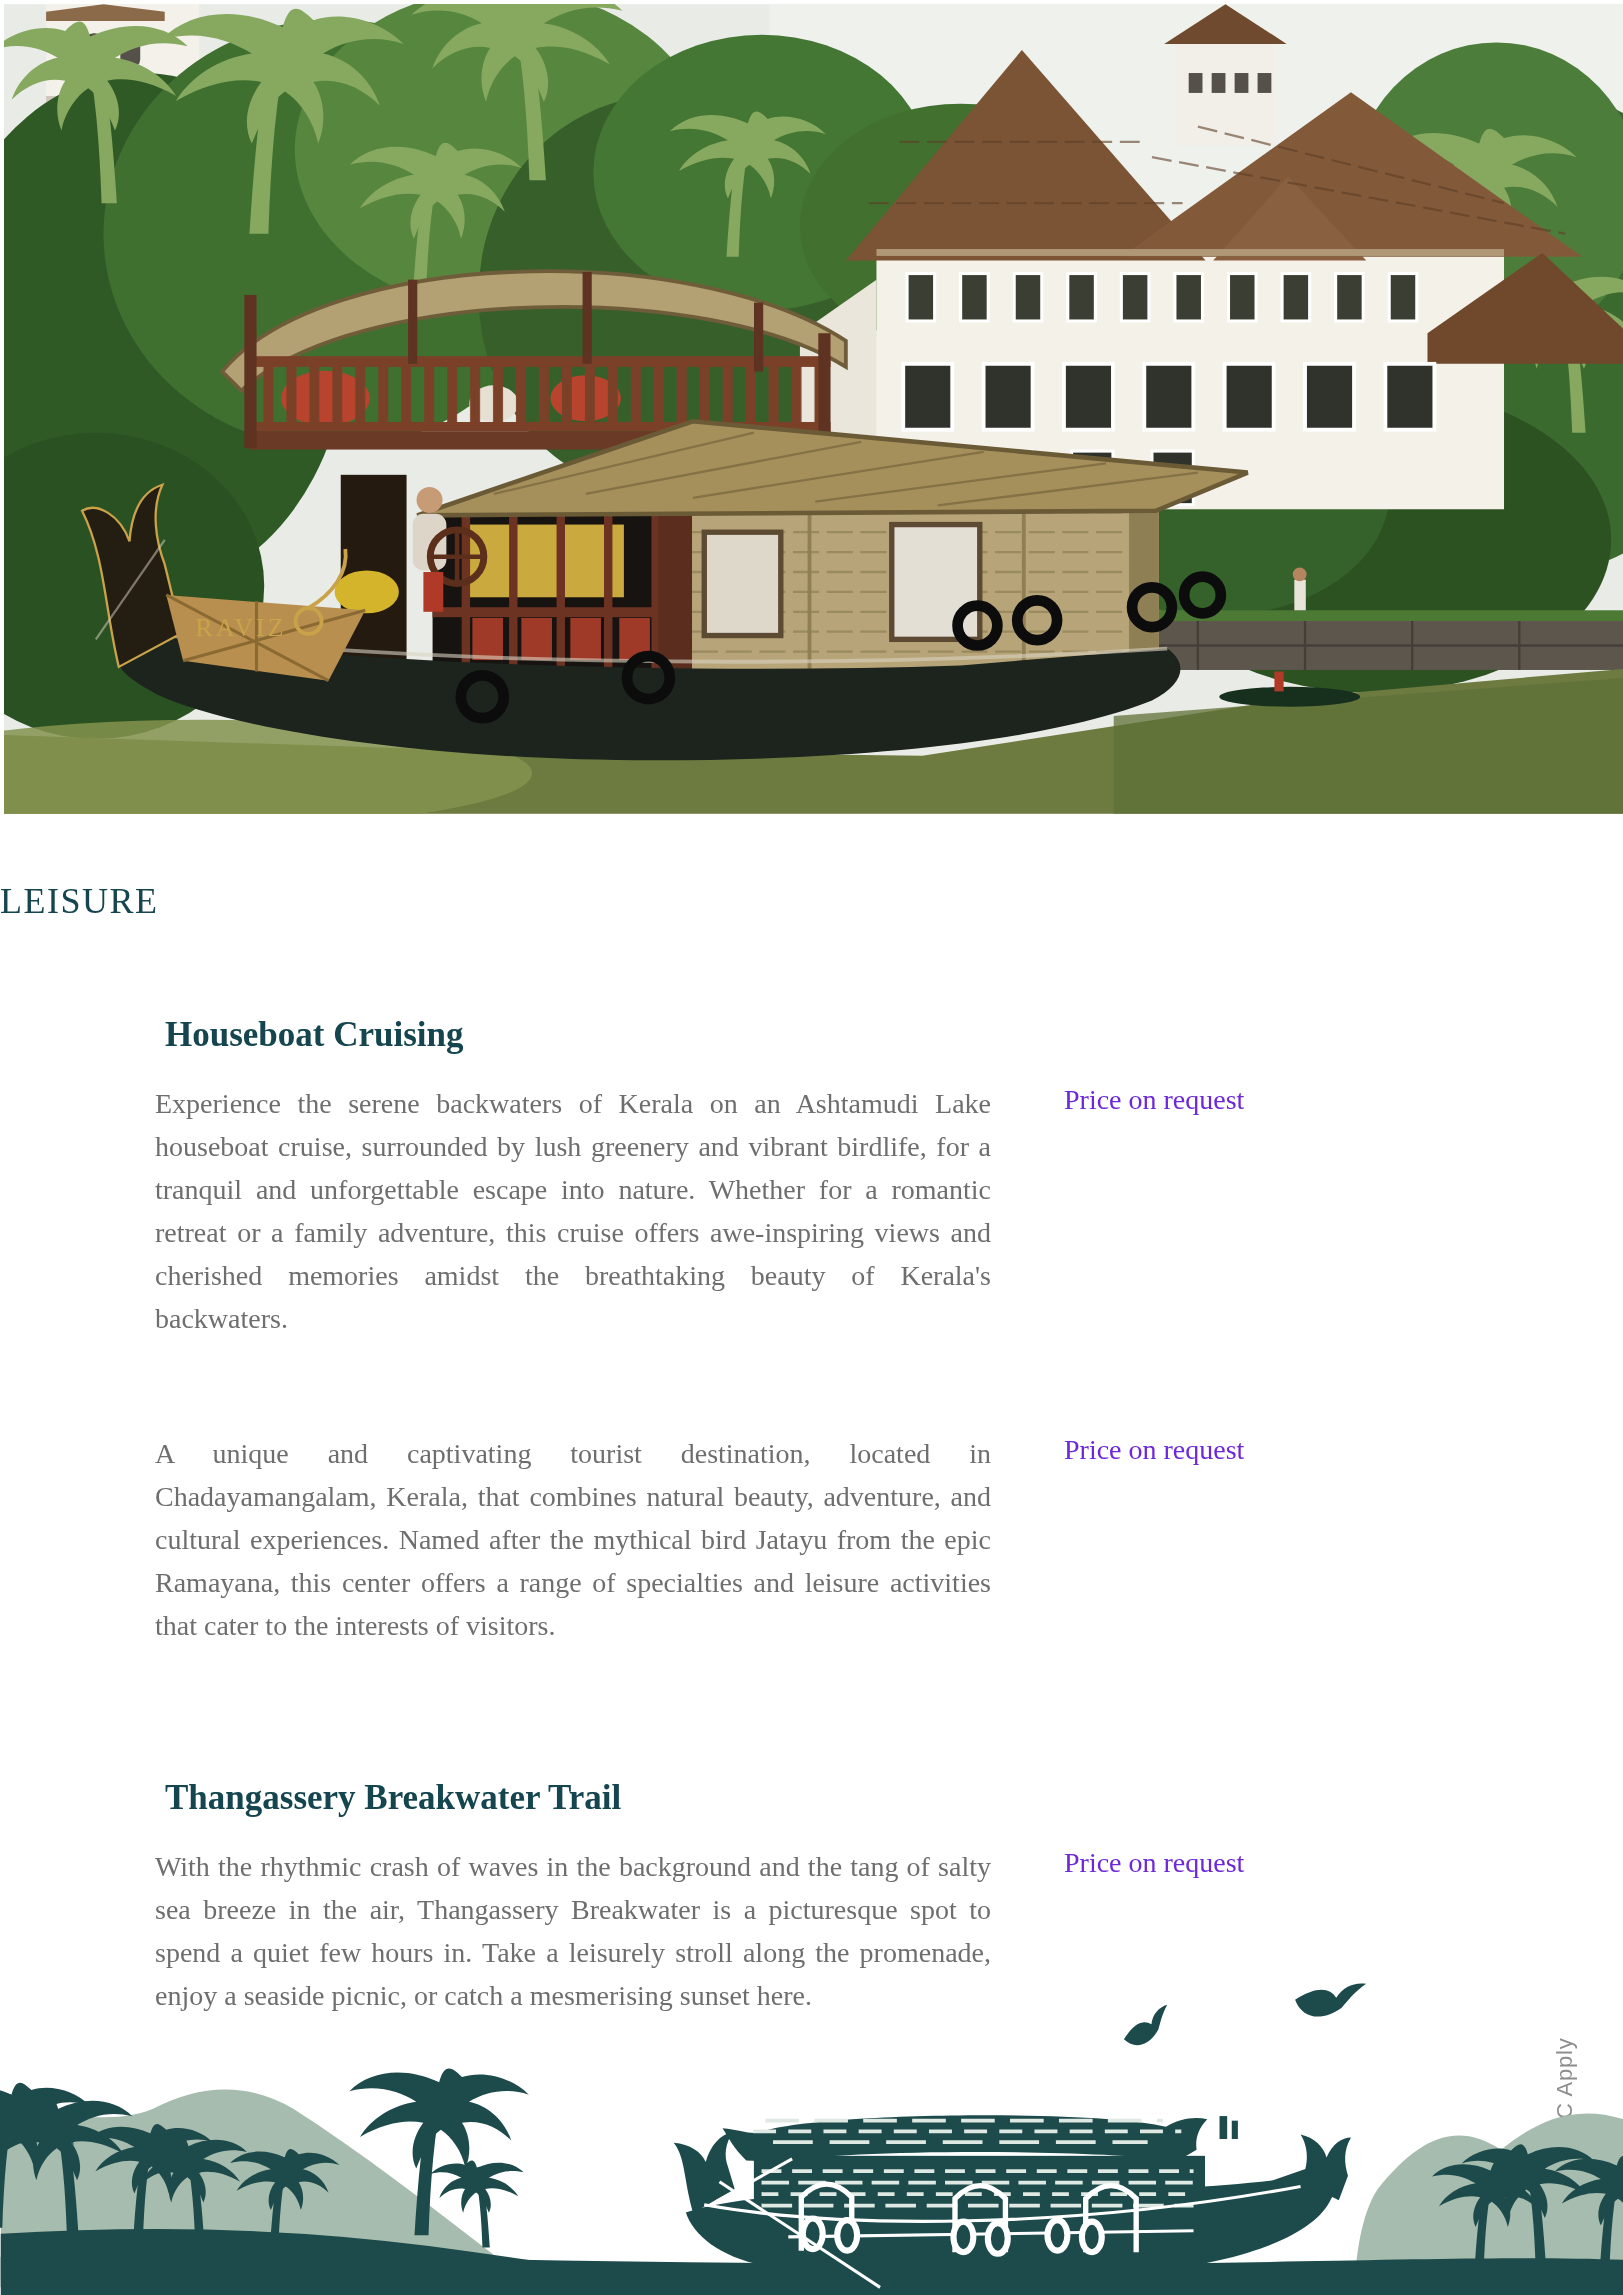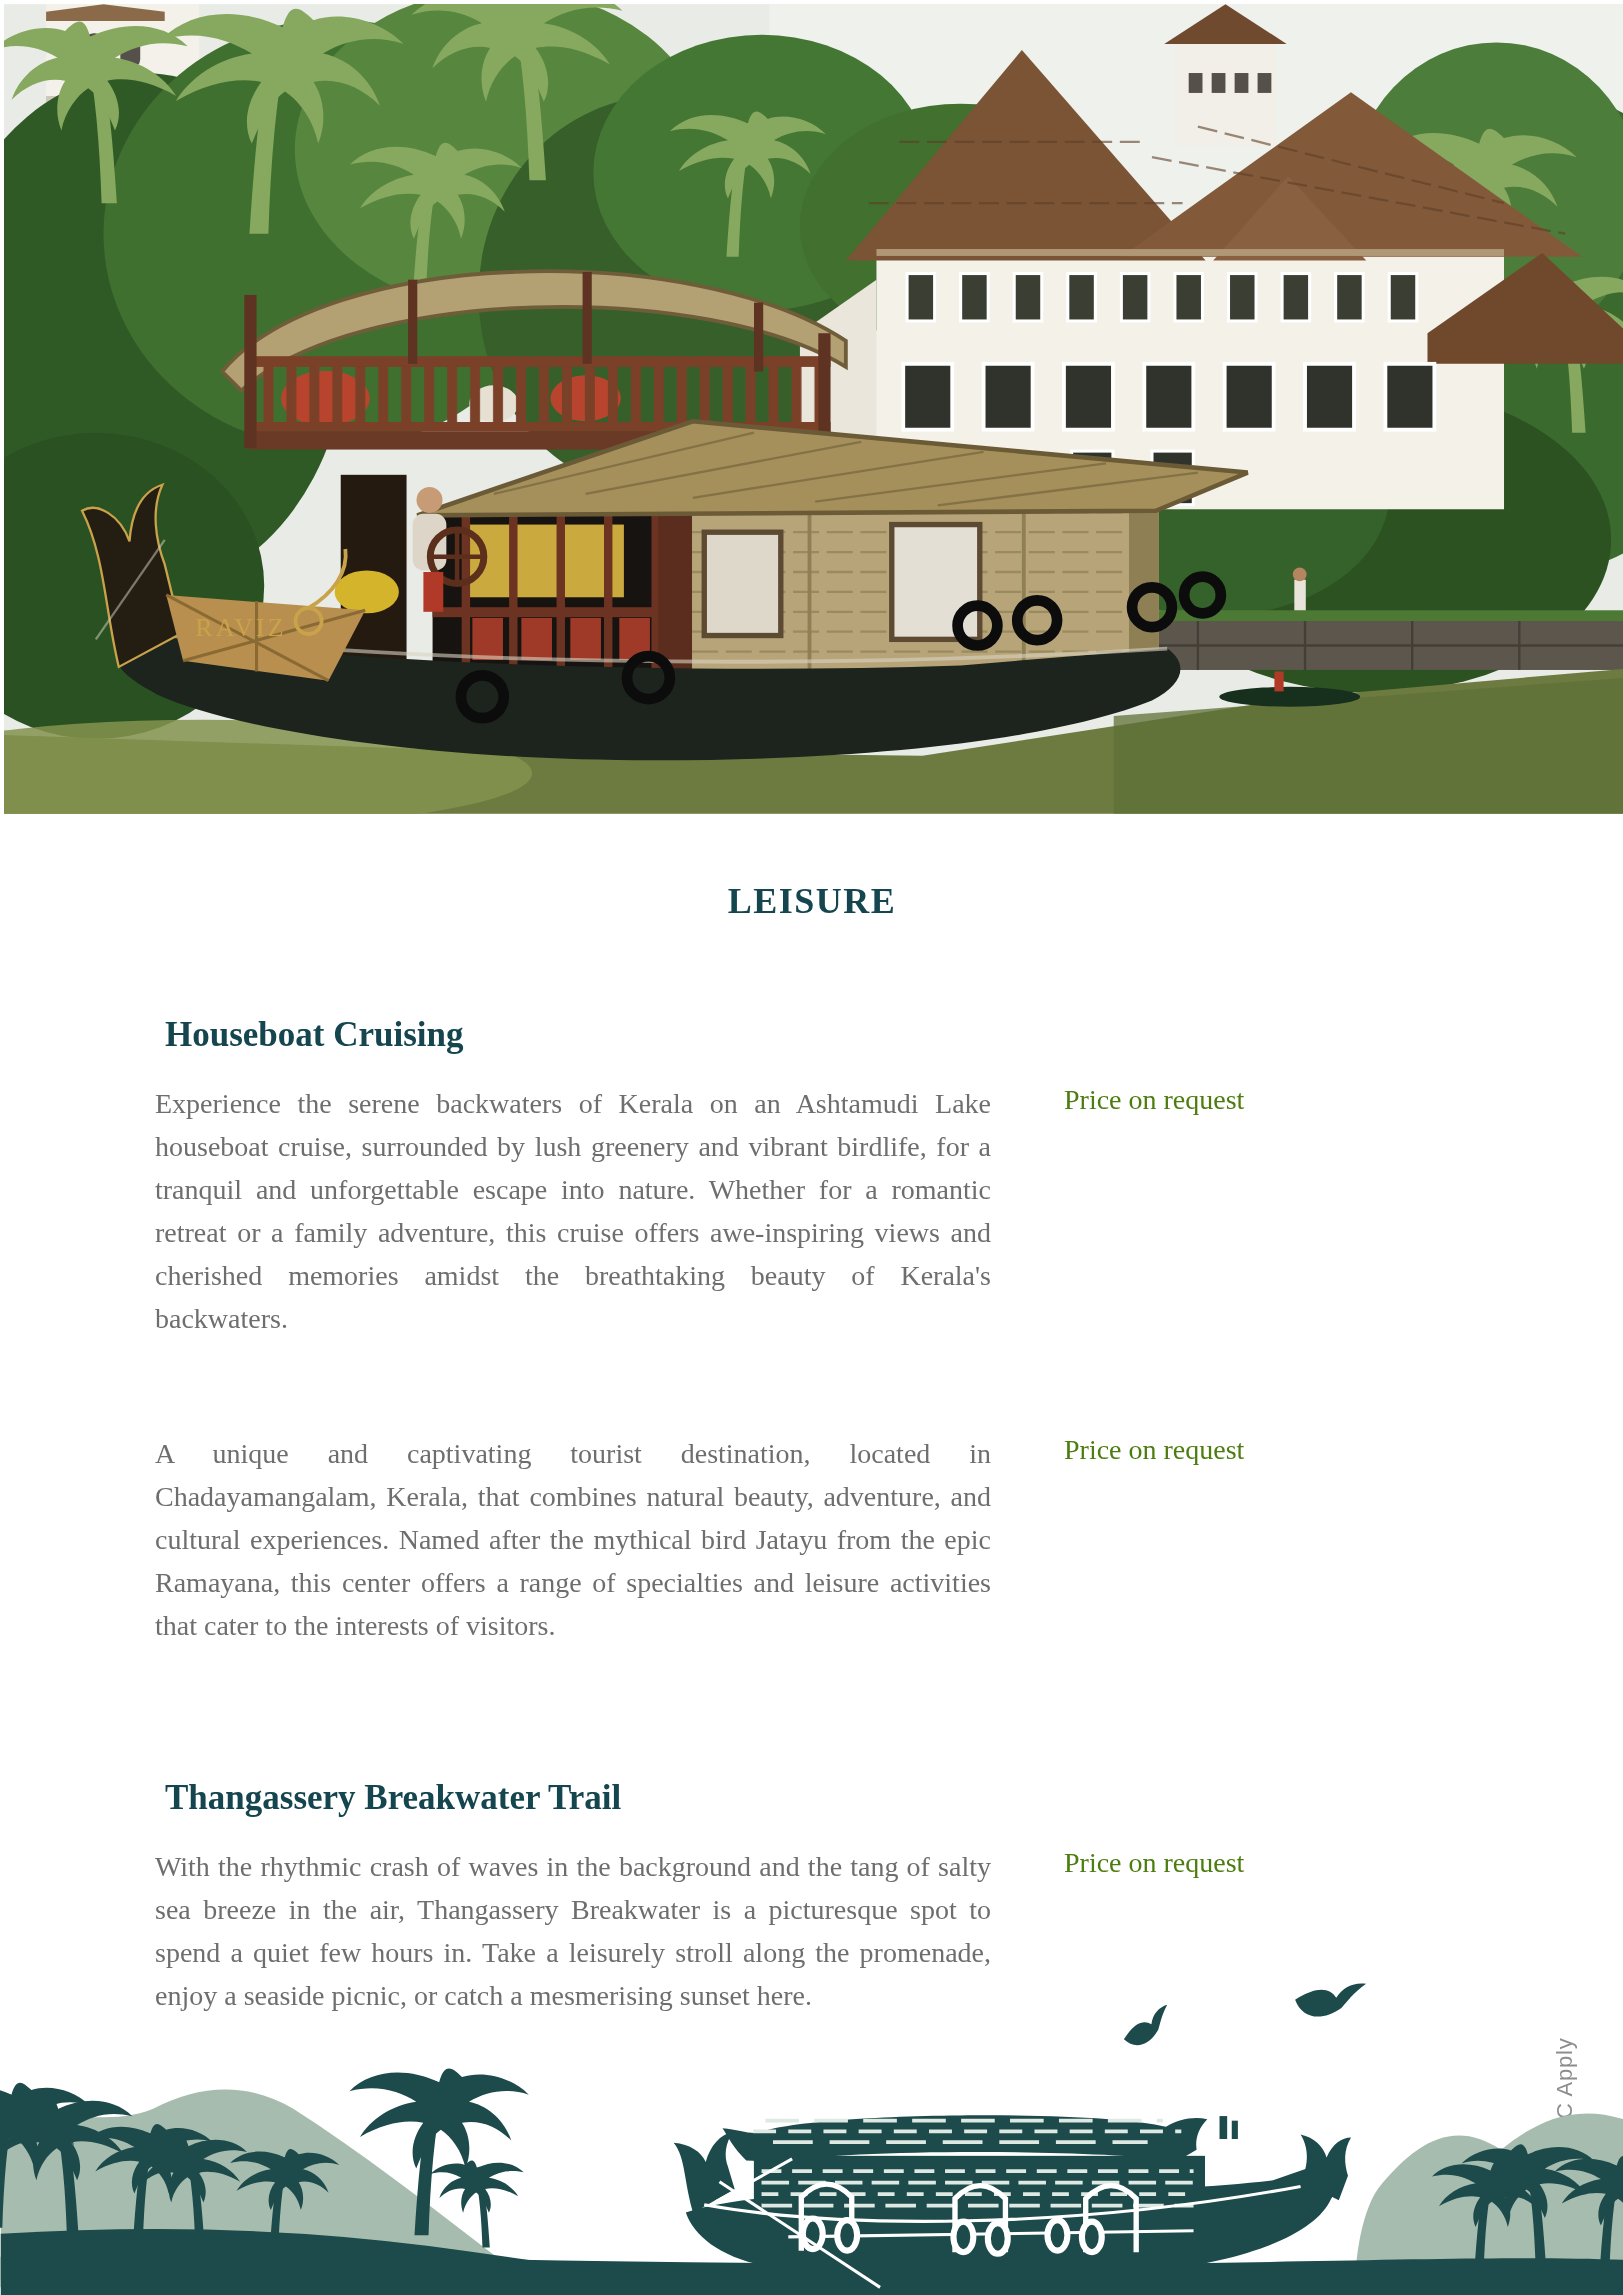--- a/index.html
+++ b/index.html
@@ -1,27 +1,27 @@
 <!DOCTYPE html>
 <html style="font-size:12.2px"><head>
 <meta charset="utf-8">
 <style>
   html,body{margin:0;padding:0;background:#ffffff;}
   .page{position:relative;width:1624px;height:2295px;background:#ffffff;overflow:hidden;
         font-family:"Liberation Serif", serif;}
   .hero{position:absolute;top:0;left:0;width:1624px;height:810px;margin:4px;}
   .hero svg{display:block;}
-  .page-title{position:absolute;top:880px;left:0;width:1624px;text-align:center;
-        font-size:36px;font-weight:bold;letter-spacing:1.5px;color:#15464f;margin:0;}
+  .page-title{position:absolute;top:880px;left:0;width:1624px;text-align:left;
+        font-size:36px;font-weight:normal;letter-spacing:1.5px;color:#15464f;margin:0;}
   .section{position:absolute;left:153px;width:1331px;}
   .section h2{margin:12px;font-size:35px;line-height:43px;font-weight:bold;color:#15464f;}
   .section .row{position:relative;margin-top:26px;}
   .section p{margin:2px;width:836px;font-size:28px;line-height:43px;color:#6e6e6e;
         text-align:justify;}
-  .price{position:absolute;left:911px;top:1.5px;font-size:28px;color:#4d7c0f;white-space:nowrap;}
+  .price{position:absolute;left:911px;top:1.5px;font-size:28px;color:#6d28d9;white-space:nowrap;}
   .sec-1{top:1001px;}
   .sec-2{top:1406px;}
   .sec-3{top:1764px;}
   .tnc{position:absolute;left:1552px;top:1974px;height:184px;
        writing-mode:vertical-rl;transform:rotate(180deg);
        font-family:"Liberation Sans", sans-serif;font-size:22px;color:#8d8d8d;letter-spacing:0.8px;}
   .footer-art{position:absolute;left:0;top:1928px;width:1624px;height:367px;}
 </style>
 </head>
 <body>

